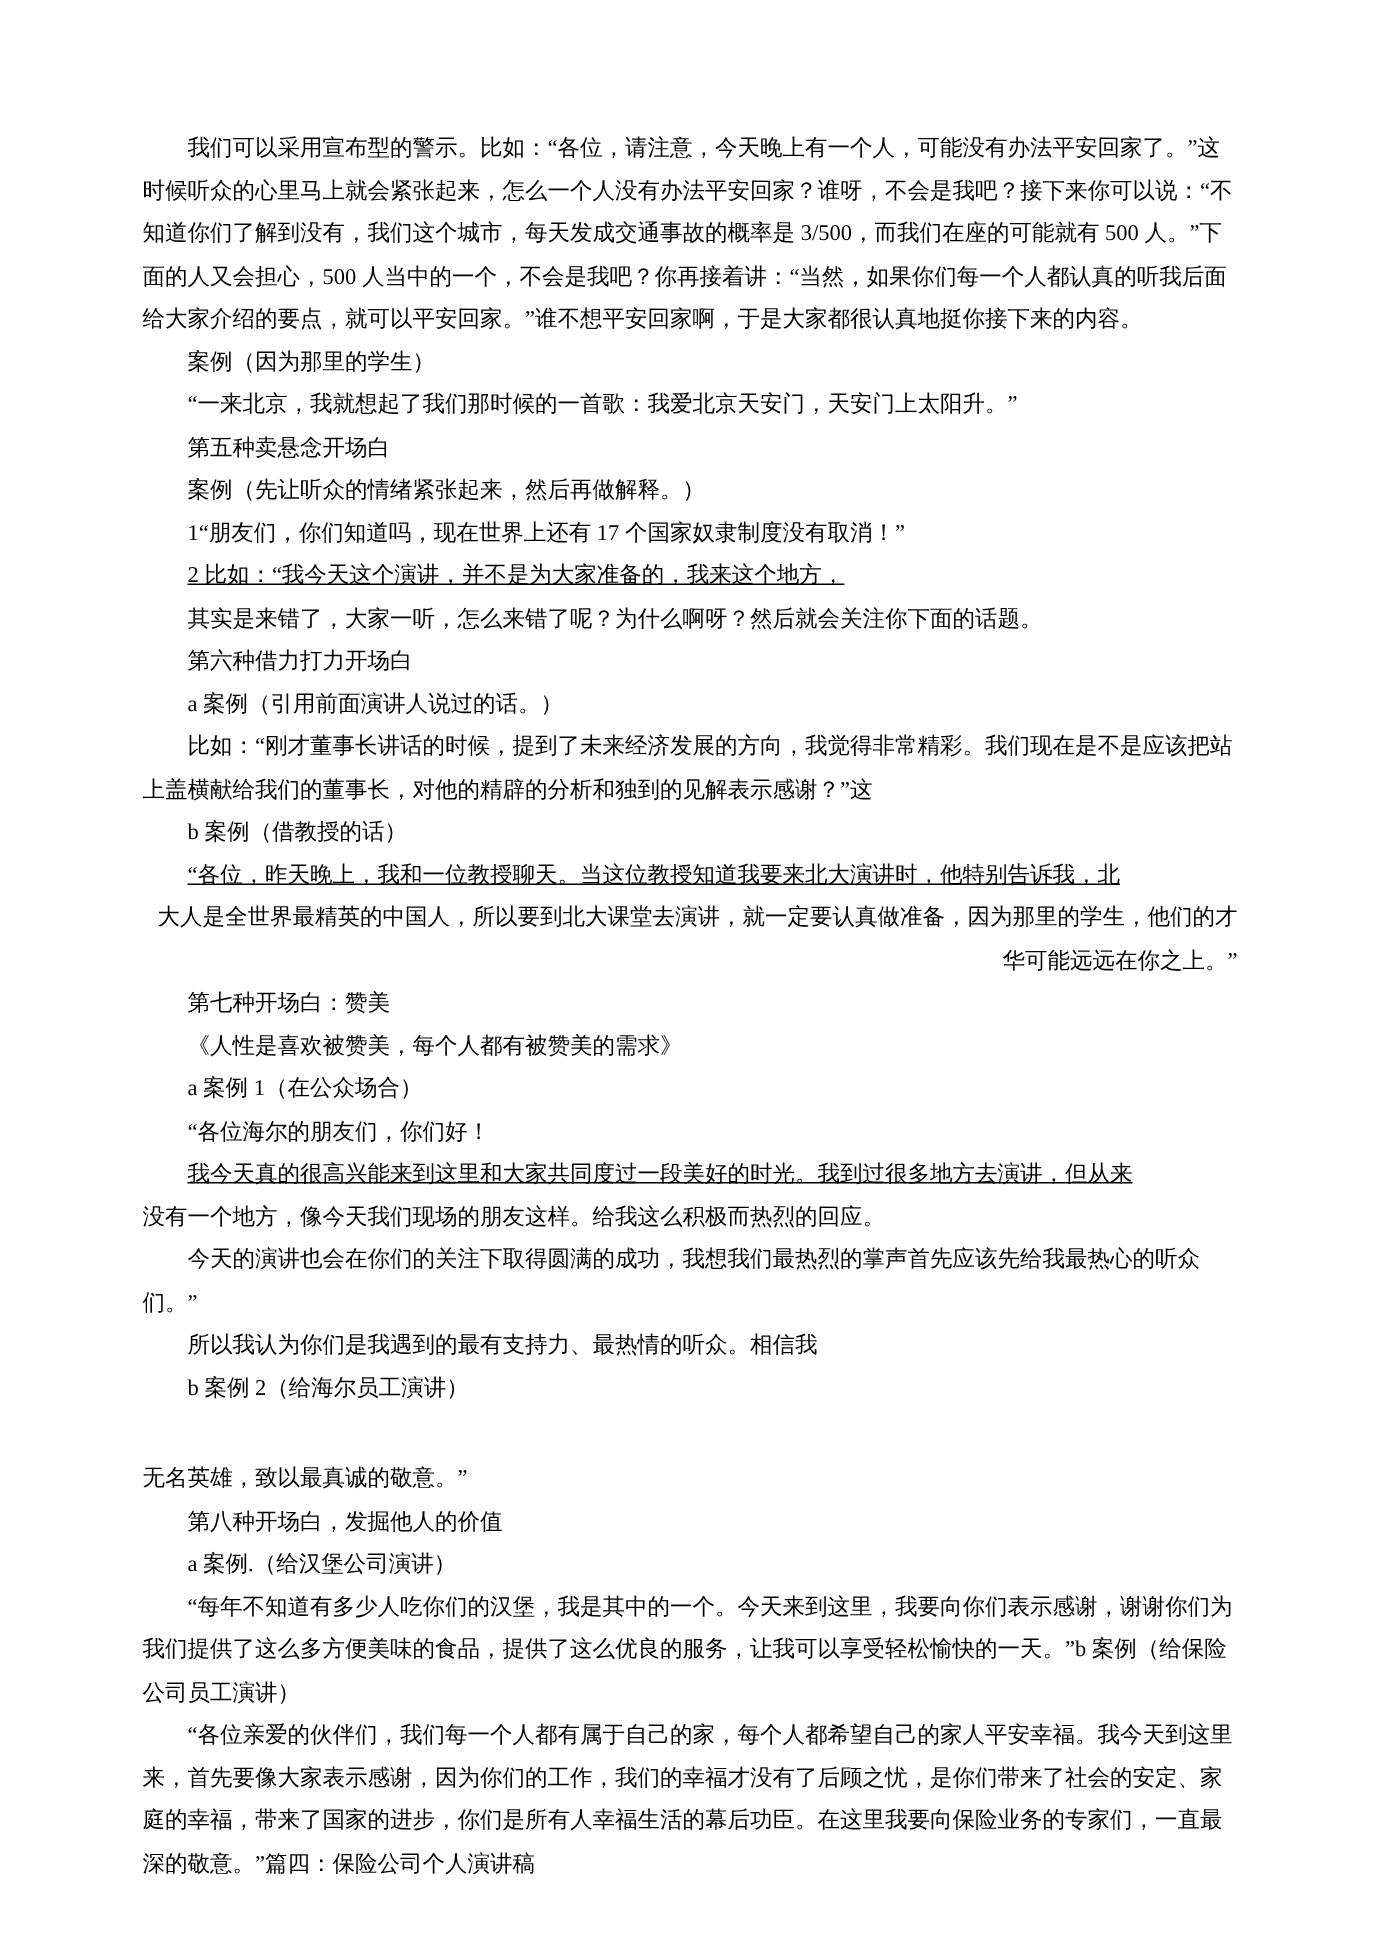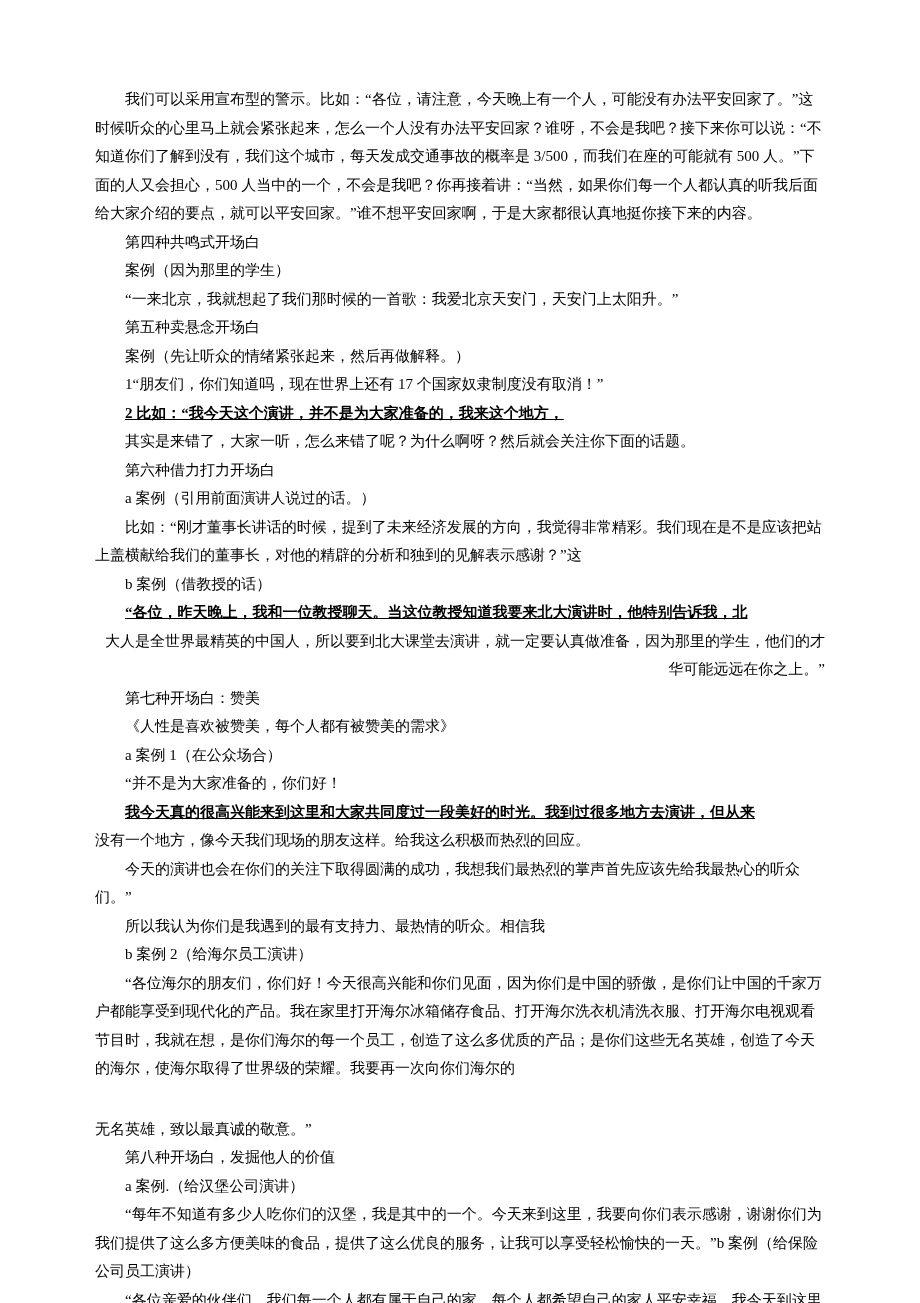--- a/index.html
+++ b/index.html
@@ -6,49 +6,47 @@
     body {
       font-family: "SimSun", "宋体", serif;
       font-size: 15px;
       line-height: 1.9;
       color: #000;
       background: #fff;
       width: 920px;
       padding: 85px 95px 50px 95px;
     }
     .para { text-indent: 2em; margin: 0; }
-    .underline { text-decoration: underline; font-weight: bold; }
+    .underline { text-decoration: underline; }
   </style>
 </head>
 <body>
 
 <div id="content">
     <div class="para">我们可以采用宣布型的警示。比如：“各位，请注意，今天晚上有一个人，可能没有办法平安回家了。”这时候听众的心里马上就会紧张起来，怎么一个人没有办法平安回家？谁呀，不会是我吧？接下来你可以说：“不知道你们了解到没有，我们这个城市，每天发成交通事故的概率是 3/500，而我们在座的可能就有 500 人。”下面的人又会担心，500 人当中的一个，不会是我吧？你再接着讲：“当然，如果你们每一个人都认真的听我后面给大家介绍的要点，就可以平安回家。”谁不想平安回家啊，于是大家都很认真地挺你接下来的内容。</div>
-    <div class="para">第四种共鸣式开场白</div>
     <div class="para">案例（因为那里的学生）</div>
     <div class="para">“一来北京，我就想起了我们那时候的一首歌：我爱北京天安门，天安门上太阳升。”</div>
     <div class="para">第五种卖悬念开场白</div>
     <div class="para">案例（先让听众的情绪紧张起来，然后再做解释。）</div>
     <div class="para">1“朋友们，你们知道吗，现在世界上还有 17 个国家奴隶制度没有取消！”</div>
     <div class="para"><span class="underline">2 比如：“我今天这个演讲，并不是为大家准备的，我来这个地方，</span></div>
     <div class="para">其实是来错了，大家一听，怎么来错了呢？为什么啊呀？然后就会关注你下面的话题。</div>
     <div class="para">第六种借力打力开场白</div>
     <div class="para">a 案例（引用前面演讲人说过的话。）</div>
     <div class="para">比如：“刚才董事长讲话的时候，提到了未来经济发展的方向，我觉得非常精彩。我们现在是不是应该把站上盖横献给我们的董事长，对他的精辟的分析和独到的见解表示感谢？”这</div>
     <div class="para">b 案例（借教授的话）</div>
     <div class="para"><span class="underline">“各位，昨天晚上，我和一位教授聊天。当这位教授知道我要来北大演讲时，他特别告诉我，北</span></div>
     <div class="para" style="text-indent: 0px; text-align: right;">大人是全世界最精英的中国人，所以要到北大课堂去演讲，就一定要认真做准备，因为那里的学生，他们的才华可能远远在你之上。”</div>
     <div class="para">第七种开场白：赞美</div>
     <div class="para">《人性是喜欢被赞美，每个人都有被赞美的需求》</div>
     <div class="para">a 案例 1（在公众场合）</div>
-    <div class="para">“并不是为大家准备的，你们好！</div>
+    <div class="para">“各位海尔的朋友们，你们好！</div>
     <div class="para"><span class="underline">我今天真的很高兴能来到这里和大家共同度过一段美好的时光。我到过很多地方去演讲，但从来</span></div>
     <div class="para" style="text-indent: 0px;">没有一个地方，像今天我们现场的朋友这样。给我这么积极而热烈的回应。</div>
     <div class="para">今天的演讲也会在你们的关注下取得圆满的成功，我想我们最热烈的掌声首先应该先给我最热心的听众们。”</div>
     <div class="para">所以我认为你们是我遇到的最有支持力、最热情的听众。相信我</div>
     <div class="para">b 案例 2（给海尔员工演讲）</div>
-    <div class="para">“各位海尔的朋友们，你们好！今天很高兴能和你们见面，因为你们是中国的骄傲，是你们让中国的千家万户都能享受到现代化的产品。我在家里打开海尔冰箱储存食品、打开海尔洗衣机清洗衣服、打开海尔电视观看节目时，我就在想，是你们海尔的每一个员工，创造了这么多优质的产品；是你们这些无名英雄，创造了今天的海尔，使海尔取得了世界级的荣耀。我要再一次向你们海尔的</div>
     <div class="para" style="text-indent: 0px; margin-top: 32px;">无名英雄，致以最真诚的敬意。”</div>
     <div class="para">第八种开场白，发掘他人的价值</div>
     <div class="para">a 案例.（给汉堡公司演讲）</div>
     <div class="para">“每年不知道有多少人吃你们的汉堡，我是其中的一个。今天来到这里，我要向你们表示感谢，谢谢你们为我们提供了这么多方便美味的食品，提供了这么优良的服务，让我可以享受轻松愉快的一天。”b 案例（给保险公司员工演讲）</div>
     <div class="para">“各位亲爱的伙伴们，我们每一个人都有属于自己的家，每个人都希望自己的家人平安幸福。我今天到这里来，首先要像大家表示感谢，因为你们的工作，我们的幸福才没有了后顾之忧，是你们带来了社会的安定、家庭的幸福，带来了国家的进步，你们是所有人幸福生活的幕后功臣。在这里我要向保险业务的专家们，一直最深的敬意。”篇四：保险公司个人演讲稿</div>
   </div>
 
 </body></html>

